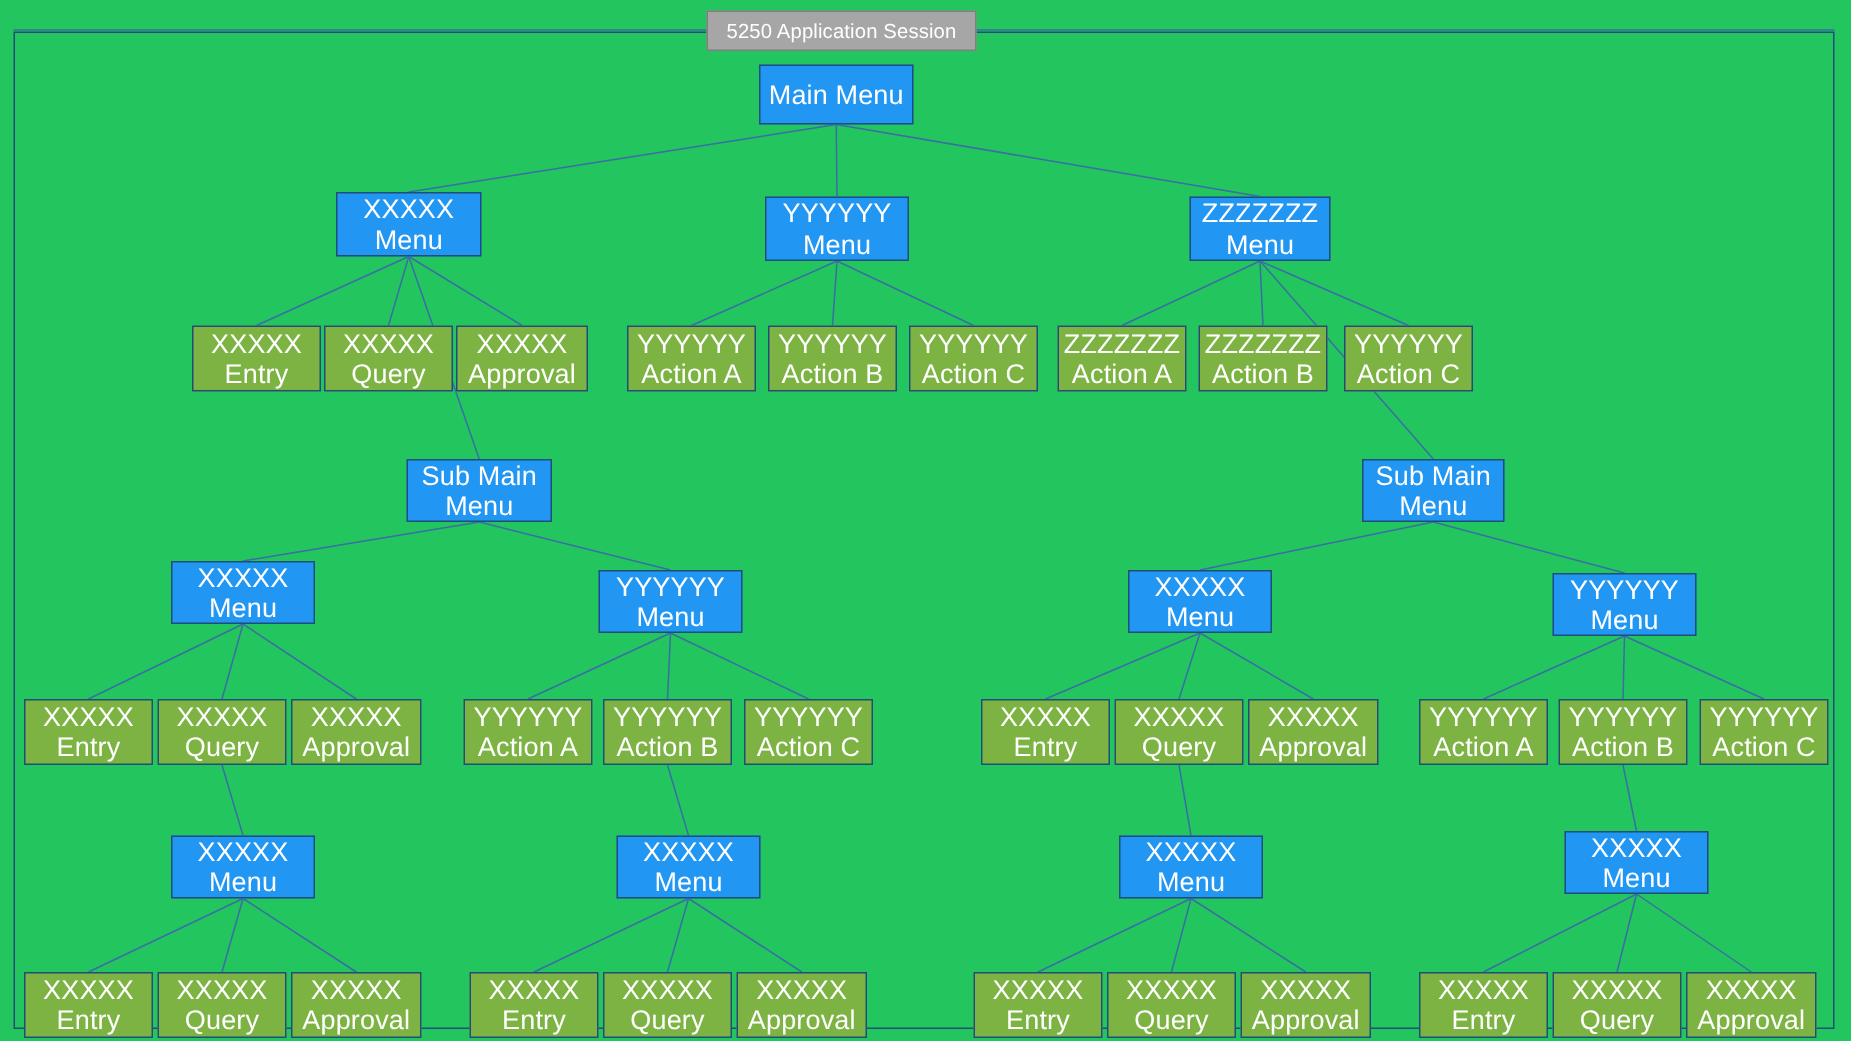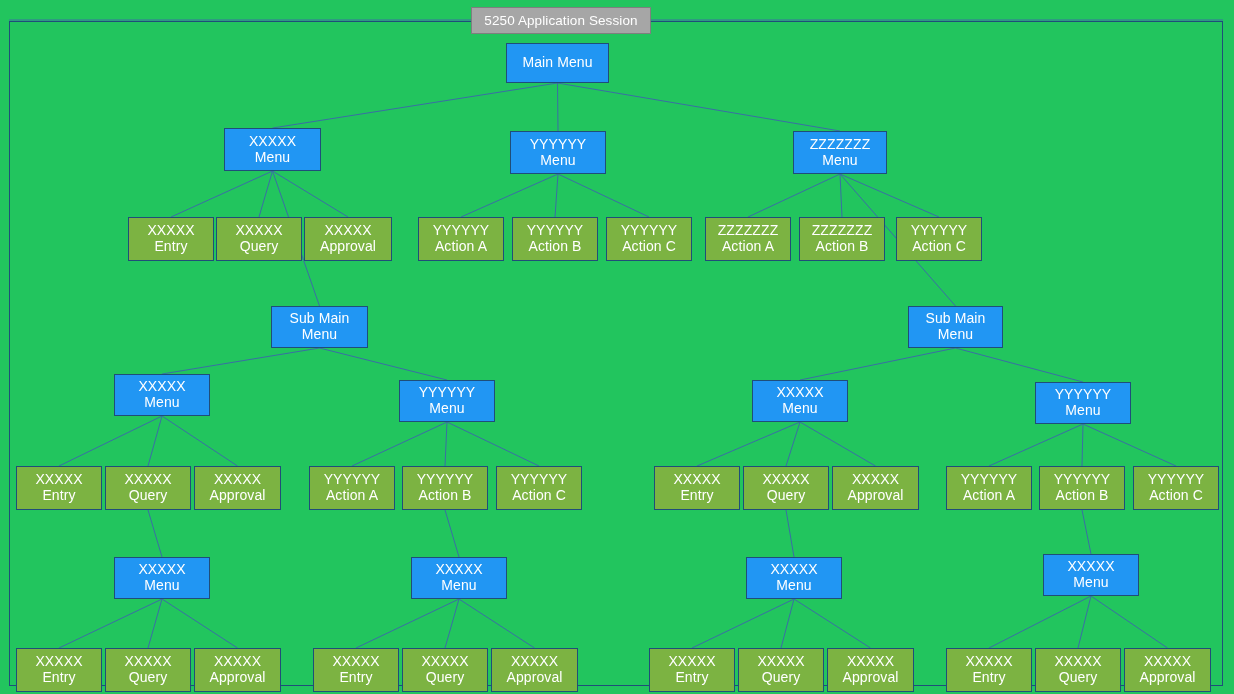--- a/index.html
+++ b/index.html
@@ -37,21 +37,21 @@
     position: absolute;
     box-sizing: border-box;
     border: 1.5px solid #1F4E79;
     color: #ffffff;
     display: flex;
     flex-direction: column;
     align-items: center;
     justify-content: center;
     text-align: center;
     line-height: 1.12;
-    font-size: 14px;
+    font-size: 18px;
     letter-spacing: 0.1px;
     white-space: nowrap;
   }
   .node.blue { background: #2196F3; }
   .node.green { background: #7CB342; }
   .node.title {
     background: #A6A6A6;
     border: 1.5px solid #7F7F7F;
     color: #ffffff;
     font-size: 13.5px;

